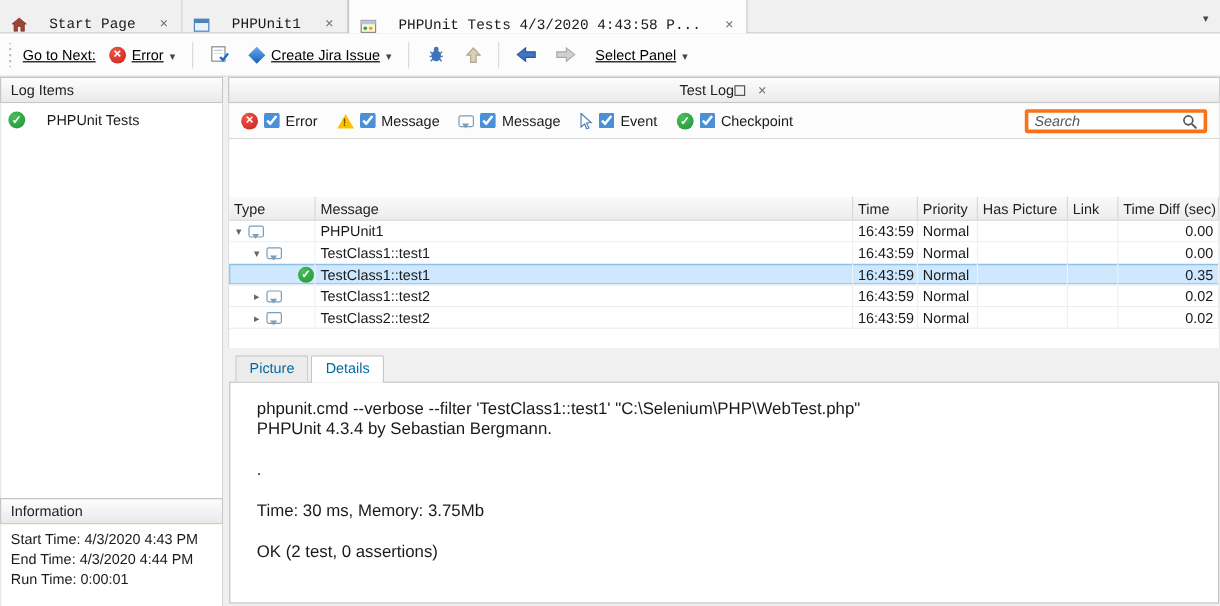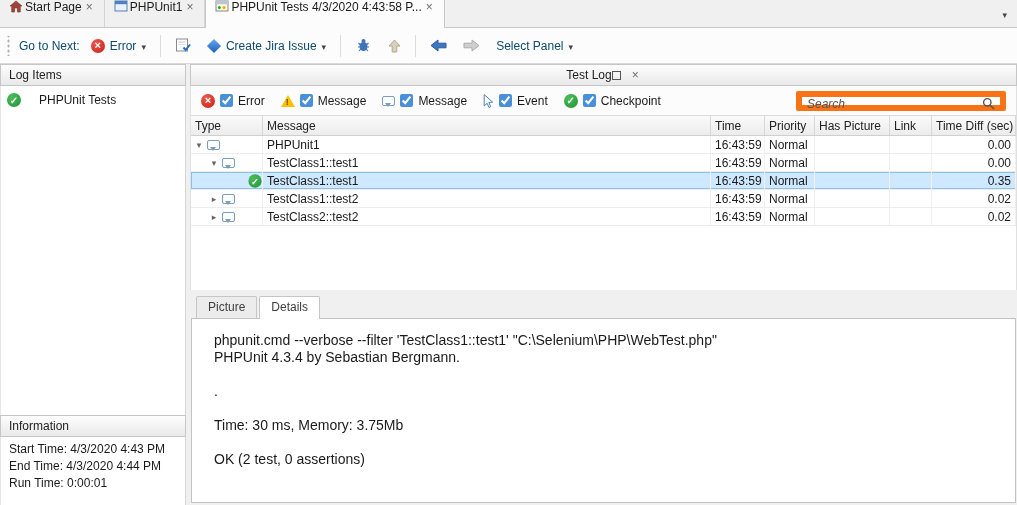--- a/index.html
+++ b/index.html
@@ -5,36 +5,36 @@
   * { margin:0; padding:0; box-sizing:border-box; }
   html,body { width:1017px; height:505px; }
   body {
     font-family:"Liberation Sans", sans-serif;
     font-size:12px; color:#1a1a1a;
     background:#f0f0f0; overflow:hidden;
   }
 
   
   .tabbar { height:28px; background:#f0f0f0; border-bottom:1px solid #c8c8c8; display:flex; align-items:stretch; }
-  .tab { display:flex; align-items:flex-start; gap:2px; padding:0 9px; border-right:1px solid #d4d4d4; cursor:default; }
+  .tab { display:flex; align-items:flex-end; gap:18px; padding:0 9px; border-right:1px solid #d4d4d4; cursor:default;font-family:Liberation Mono, monospace; }
   .tab.active { background:#fcfcfc; border-left:1px solid #c8c8c8; border-right:1px solid #c8c8c8; margin-bottom:-1px; }
   .tab-label { white-space:nowrap; }
   .close { color:#6e6e6e; font-size:12px; line-height:1; padding:1px 2px; }
   .close::before { content:"×"; }
   .tab-overflow { margin-left:auto; display:flex; align-items:center; padding:0 10px; color:#444; }
   .caret::before { content:"▾"; font-size:9px; color:#444; }
 
   
   .toolbar { height:36px; background:#fcfcfc; border-bottom:1px solid #dadada; display:flex; align-items:center; gap:6px; padding:0 4px; }
   .grip { width:5px; height:20px; margin:0 2px;
     background-image:radial-gradient(circle, #b0b0b0 1px, transparent 1.3px);
     background-size:5px 5px; background-position:center; }
   .tsep { width:1px; height:22px; background:#dcdcdc; margin:0 3px; }
   .tbtn { display:flex; align-items:center; gap:5px; padding:4px 5px; border-radius:2px; }
-  .tlabel { color:#0c4a6e; white-space:nowrap; }
+  .tlabel { color:#000000; white-space:nowrap;text-decoration:underline; }
 
   .icon-error { width:14px; height:14px; border-radius:50%; flex:0 0 auto;
     background:radial-gradient(circle at 35% 30%, #f0564a, #c6221a);
     color:#fff; font-size:9px; font-weight:bold;
     display:inline-flex; align-items:center; justify-content:center; }
   .icon-error::before { content:"×"; font-size:11px; margin-top:-1px; }
 
   .icon-check { width:14px; height:14px; border-radius:50%; flex:0 0 auto;
     background:radial-gradient(circle at 35% 30%, #47bf57, #23913a);
     color:#fff; display:inline-flex; align-items:center; justify-content:center; }
@@ -71,48 +71,48 @@
   .main { flex:1; display:flex; flex-direction:column; background:#f0f0f0; min-width:0; }
   .main .panel-header { justify-content:center; }
   .winbtns { display:flex; gap:9px; align-items:center; }
   .box-icon { width:9px; height:9px; border:1px solid #555; display:inline-block; }
 
   .filterbar { height:30px; flex:0 0 30px; background:#fcfcfc; border-bottom:1px solid #dadada;
     border-left:1px solid #e0e0e0; border-right:1px solid #e0e0e0;
     display:flex; align-items:center; padding:0 10px; }
   .fgroup { display:flex; align-items:center; gap:5px; margin-right:16px; }
   .cb { width:13px; height:13px; accent-color:#4a90d9; }
-  .search { margin-left:auto; display:flex; align-items:flex-start; border:6px solid #f97316; border-radius:2px;
-    background:#fff; height:20px; width:210px; padding:0 5px; }
+  .search { margin-left:auto; display:flex; align-items:flex-end; border:3px solid #f97316; border-radius:2px;
+    background:#fff; height:20px; width:152px; padding:0 5px; }
   .search input { border:none; outline:none; flex:1; min-width:0; font-size:12px; font-family:inherit; color:#333; background:transparent; }
   .search input::placeholder { font-style:italic; color:#555; }
 
   
   .tablewrap { height:174px; flex:0 0 174px; background:#fff; display:flex; flex-direction:column;
     border-left:1px solid #e0e0e0; border-right:1px solid #e0e0e0; }
   .thead, .trow { display:grid; grid-template-columns:72px 448px 54px 50px 75px 42px 1fr; }
-  .thead { height:20px; flex:0 0 20px; background:linear-gradient(#fafafa,#ececec); border-bottom:1px solid #cfcfcf; }
+  .thead { height:20px; flex:0 0 20px; background:linear-gradient(#fafafa,#ececec); border-bottom:1px solid #cfcfcf;margin-top:48px; }
   .hcell { display:flex; align-items:center; padding:0 4px; border-right:1px solid #d8d8d8; color:#222; white-space:nowrap; overflow:hidden; }
   .trow { height:18px; flex:0 0 18px; border-bottom:1px solid #ededed; background:#fff; }
   .trow.selected { background:#cde8ff; box-shadow:inset 0 0 0 1px #8fc0e6; }
   .cell { display:flex; align-items:center; padding:0 4px; border-right:1px solid #f0f0f0; overflow:hidden; white-space:nowrap; }
   .cell.diff { justify-content:flex-end; }
   .type-cell { gap:3px; padding-left:3px; }
   .ind1 { padding-left:18px; }
   .ind2 { padding-left:44px; }
   .exp { width:10px; flex:0 0 10px; color:#666; font-size:9px; display:inline-flex; justify-content:center; }
   .exp-down::before { content:"▾"; }
   .exp-right::before { content:"▸"; }
   .row-icon-check { transform:scale(0.95); }
 
   
   .dtabs { height:25px; flex:0 0 25px; display:flex; align-items:flex-end; padding-left:6px; margin-top:3px;
     position:relative; z-index:1; }
   .dtab { padding:3px 11px 4px 11px; border:1px solid #c6c6c6; border-bottom:none; background:#ececec;
-    color:#404040; margin-right:2px; border-radius:2px 2px 0 0; }
+    color:#0369a1; margin-right:2px; border-radius:2px 2px 0 0; }
   .dtab.active { background:#fff; margin-bottom:-1px; padding-bottom:5px; }
   .dcontent { flex:1; background:#fff; border:1px solid #c3c3c3; margin:0 1px 2px 1px;
     padding:13px 10px 0 22px; font-size:14px; line-height:17px; overflow:hidden; }
   .dline { min-height:17px; white-space:pre-wrap; }
 
   svg { flex:0 0 auto; display:block; }
 </style>
 </head>
 <body>
 

